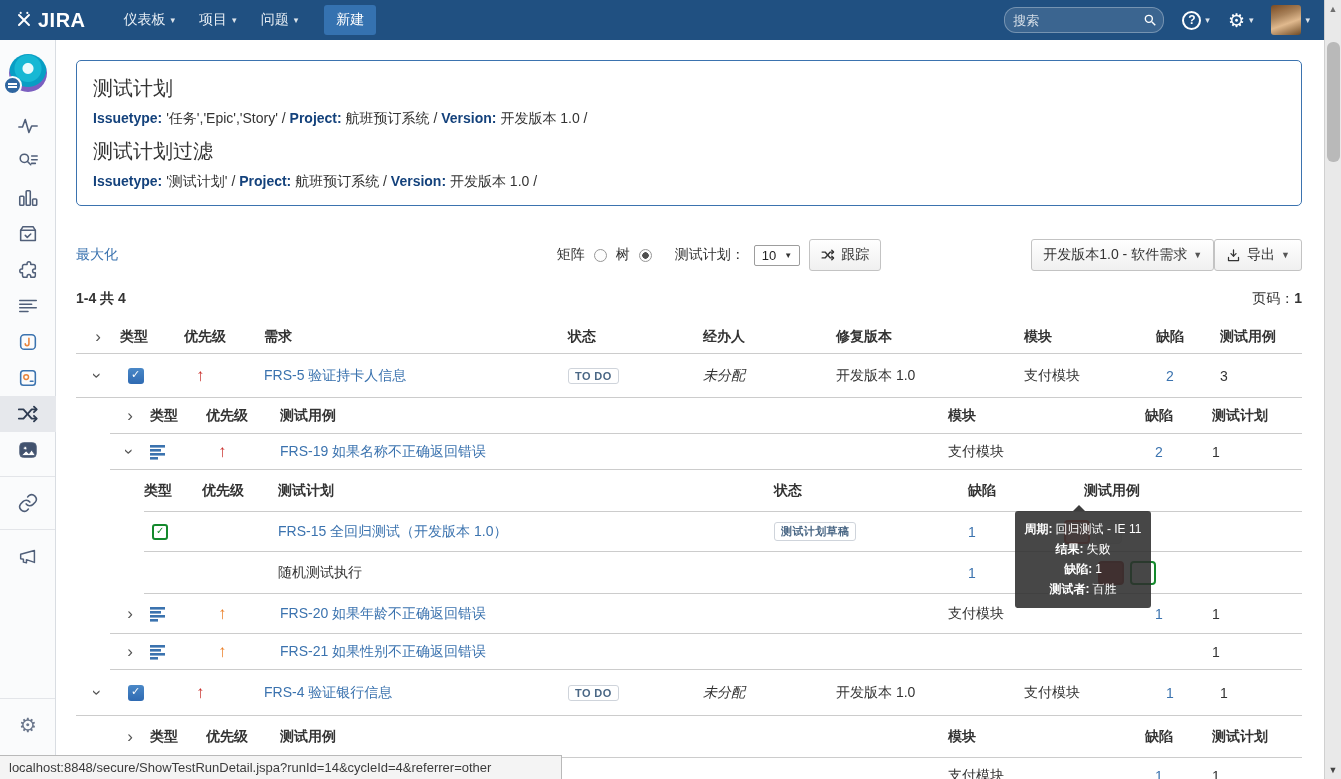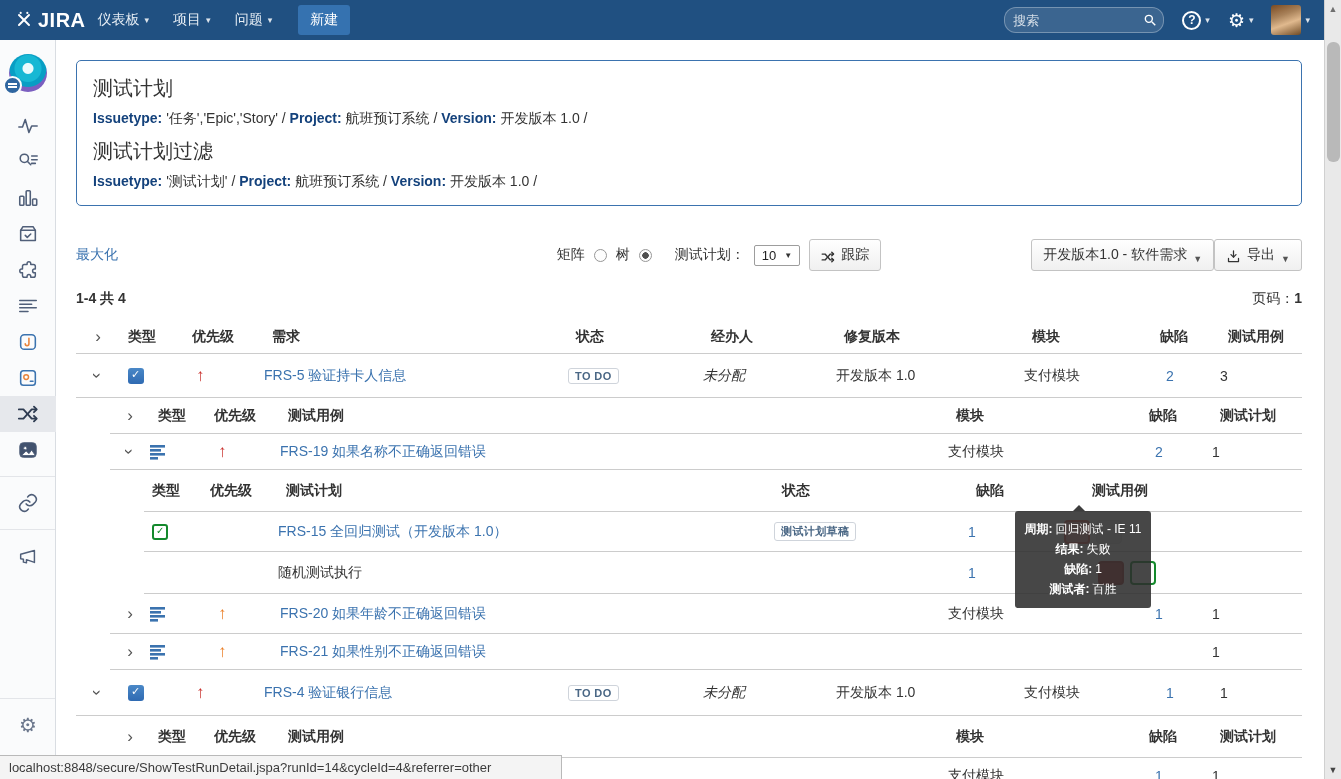--- a/index.html
+++ b/index.html
@@ -2,21 +2,21 @@
 <html><head>
 <meta charset="utf-8">
 <style>
   * { box-sizing: border-box; }
   html,body { margin:0; padding:0; }
   body { font-family:"Liberation Sans","DejaVu Sans",sans-serif; }
   #screen { position:relative; width:1341px; height:779px; background:#fff; overflow:hidden; }
 
   
   .navbar { position:absolute; left:0; top:0; width:1324px; height:40px; background:#205081; display:flex; align-items:center; padding:0 14px; z-index:30; }
-  .nav-logo { display:flex; align-items:center; gap:4px; color:#fff; font-weight:bold; font-size:20px; letter-spacing:.5px; }
+  .nav-logo { display:flex; align-items:center; gap:4px; color:#fff; font-weight:bold; font-size:20px; margin-right:26px; letter-spacing:.5px; }
   .nav-menu { color:#e7eef5; font-size:14px; margin:0 12px; display:flex; align-items:center; gap:5px; cursor:pointer; }
   .caret { font-size:9px; color:rgba(255,255,255,.85); }
   .btn-create { background:#3572b0; color:#fff; font-size:14px; border:none; border-radius:3px; padding:6px 12px; margin-left:14px; cursor:pointer; }
   .nav-right { margin-left:auto; display:flex; align-items:center; gap:18px; }
   .nav-search { position:relative; }
   .nav-search input { width:160px; height:26px; background:rgba(255,255,255,.12); border:1px solid rgba(255,255,255,.30); border-radius:12px; color:#fff; font-size:13px; padding:0 26px 0 8px; outline:none; }
   .nav-search input::placeholder { color:rgba(255,255,255,.8); }
   .nav-search .mag { position:absolute; right:7px; top:6px; }
   .nav-ico { display:flex; align-items:center; gap:4px; cursor:pointer; }
   .help-circle { width:19px; height:19px; border:2px solid #fff; border-radius:50%; color:#fff; font-size:12px; font-weight:bold; display:flex; align-items:center; justify-content:center; }
@@ -54,37 +54,37 @@
   .flabel { color:#14427c; font-weight:bold; }
   .fval { color:#333; }
 
   .toolbar { display:flex; align-items:center; margin-top:32px; height:34px; }
   .lnk { color:#3b73af; text-decoration:none; font-size:14px; cursor:pointer; }
   .tb-mid { margin-left:auto; display:flex; align-items:center; gap:9px; font-size:14px; color:#333; }
   .radio { width:13px; height:13px; border:1px solid #979797; border-radius:50%; background:#fdfdfd; display:inline-block; cursor:pointer; }
   .radio.checked { background:radial-gradient(circle,#4f4f4f 0 3px,#fdfdfd 3.5px); }
   .select-box { display:inline-flex; align-items:center; gap:8px; border:1px solid #9d9d9d; border-radius:2px; background:#fff; padding:2px 7px; font-size:13px; color:#222; cursor:pointer; }
   .select-box .sel-caret { font-size:8px; color:#333; }
-  .btn { display:inline-flex; align-items:flex-end; gap:6px; background:linear-gradient(#ffffff,#f0f0f0); border:1px solid #c3c3c3; border-radius:3px; padding:6px 11px; font-size:14px; color:#333; cursor:pointer; }
+  .btn { display:inline-flex; align-items:center; gap:6px; background:linear-gradient(#ffffff,#f0f0f0); border:1px solid #c3c3c3; border-radius:3px; padding:6px 11px; font-size:14px; color:#333; cursor:pointer; }
   .tb-right { margin-left:150px; display:flex; align-items:center; gap:0; }
   .btn .caret-d { font-size:9px; color:#555; }
 
   .pag { display:flex; justify-content:space-between; align-items:center; margin-top:18px; font-size:14px; color:#333; }
   .pag .cnt { font-weight:bold; }
   .pag .pg b { font-weight:bold; }
 
   
   .tbl { margin-top:12px; }
   .row { display:grid; align-items:center; border-bottom:1px solid #ccc; }
   .g0 { grid-template-columns:44px 64px 52px 1fr 135px 133px 188px 142px 48px 108px; }
   .g1 { margin-left:34px; grid-template-columns:40px 56px 66px 1fr 204px 54px 116px; }
   .g2 { margin-left:68px; grid-template-columns:58px 68px 1fr 202px 108px 238px; }
   .hh { height:34px; } .h36{height:36px;} .h40{height:40px;} .h42{height:42px;} .h44{height:44px;} .h46{height:46px;}
   .cell { display:flex; align-items:center; gap:6px; font-size:14px; color:#333; overflow:hidden; white-space:nowrap; }
-  .hdr { font-weight:bold; color:#333;margin-left:8px; }
+  .hdr { font-weight:bold; color:#333; }
   .pl0{padding-left:0;} .pl8{padding-left:8px;} .pl12{padding-left:12px;} .pl20{padding-left:20px;} .pl26{padding-left:26px;} .pl28{padding-left:28px;}
   .ctr { justify-content:center; }
   .chev { color:#555; font-size:17px; display:inline-block; line-height:1; cursor:pointer; margin:0 auto; }
   .chev.down { transform:rotate(90deg); }
   .prio { font-size:17px; font-weight:bold; line-height:1; }
   .prio.red { color:#c9302c; }
   .prio.orange { color:#ea7d24; }
   .it { font-style:italic; }
   .lozenge { display:inline-block; border:1px solid #cfd4db; border-radius:3px; padding:1px 6px; font-size:11px; font-weight:bold; color:#4a6785; background:#fff; letter-spacing:.4px; }
   .type-task { width:16px; height:16px; border-radius:3px; background:linear-gradient(#4a88c7,#2f6ab2); position:relative; display:inline-block; }

